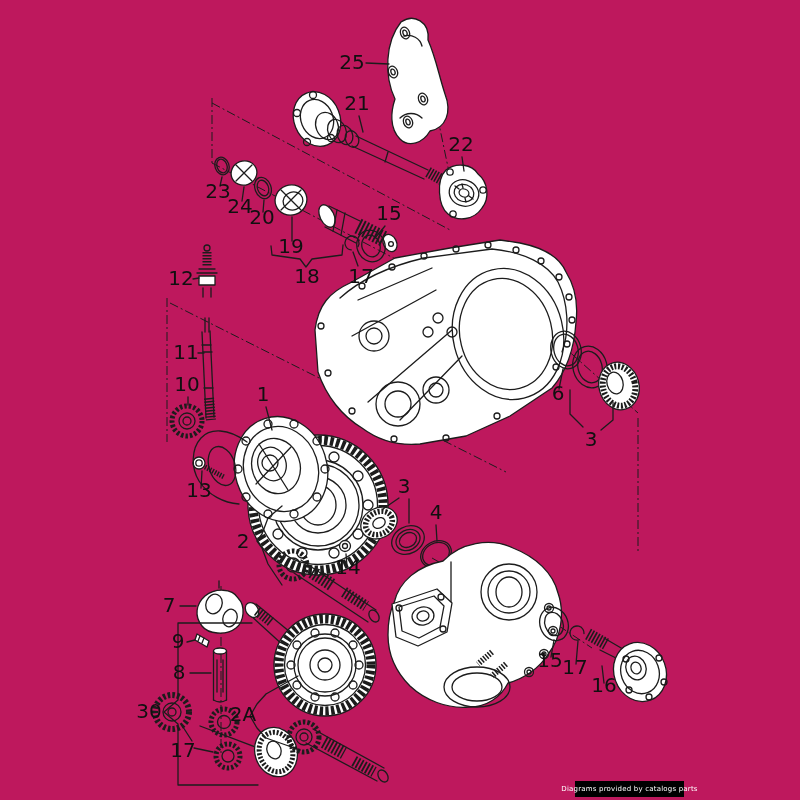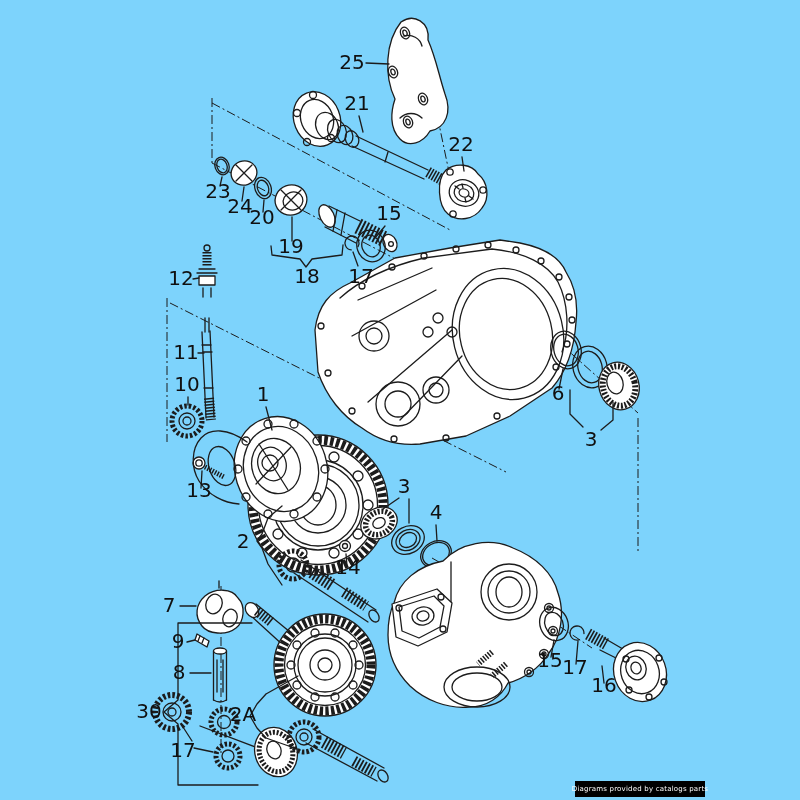--- a/index.html
+++ b/index.html
@@ -1,24 +1,24 @@
 <!DOCTYPE html>
 <html><head>
 <meta charset="utf-8">
 <style>
   html,body{margin:0;padding:0;background:#ffffff}
-  .stage{position:relative;width:800px;height:800px;background:#7dd3fc;overflow:hidden;
+  .stage{position:relative;width:800px;height:800px;background:#be185d;overflow:hidden;
          font-family:"DejaVu Sans",sans-serif}
   svg{position:absolute;left:0;top:0}
   .ln{stroke:#1c1c1c;fill:none;stroke-width:1.3;stroke-linecap:round;stroke-linejoin:round}
   .wf{stroke:#1c1c1c;fill:#ffffff;stroke-width:1.3;stroke-linejoin:round}
   .cl{stroke:#1c1c1c;fill:none;stroke-width:1;stroke-dasharray:9 3 2 3}
   .teeth{fill:none;stroke:#1c1c1c}
   .callout{font-size:20px;fill:#101010;stroke:none;text-anchor:middle}
-  .badge{position:absolute;left:575px;top:781px;width:130px;height:16px;background:#000;
+  .badge{position:absolute;left:575px;top:781px;width:109px;height:16px;background:#000;
          color:#fff;font-size:7px;display:flex;align-items:center;justify-content:center;
          letter-spacing:.2px;white-space:nowrap}
 </style>
 </head>
 <body>
 
 <div class="stage">
 <svg width="800" height="800" viewBox="0 0 800 800">
 
   <g>

